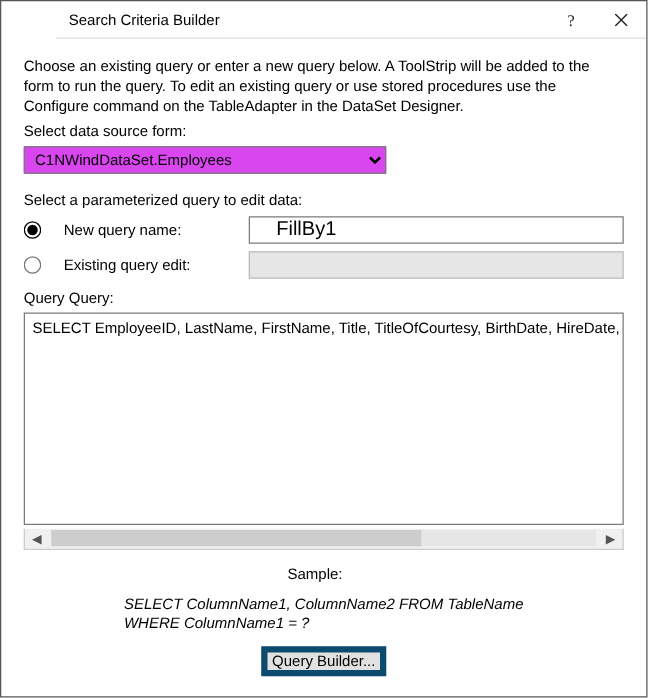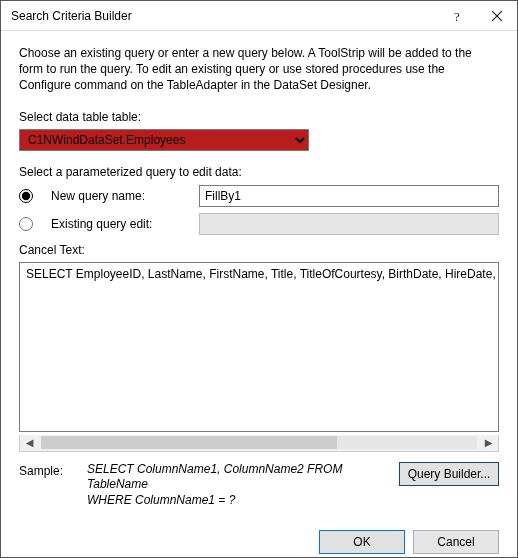--- a/index.html
+++ b/index.html
@@ -1,38 +1,38 @@
 <!DOCTYPE html>
 <html><head>
 <meta charset="utf-8">
 <style>
 * { box-sizing: border-box; margin: 0; padding: 0; }
 body { font-family: "Segoe UI", Tahoma, sans-serif; font-size: 12px; color: #000; background: #fff; width: 518px; height: 558px; border: 1px solid #555; }
-.titlebar { height: 30px; display: flex; align-items: center; padding: 0 0 0 10px; border-bottom: 1px solid #ddd; }
+.titlebar { height: 30px; display: flex; align-items: center; padding: 0 0 0 10px; border-bottom: 1px solid #ddd; margin-left: 44px; }
 .titlebar .title { flex: 1; font-size: 12px; }
 .titlebar .btn { width: 40px; height: 30px; display: flex; align-items: center; justify-content: center; font-size: 13px; color: #222; cursor: default; }
 .content { padding: 14px 18px 12px 18px; }
-.desc { line-height: 1.35; margin-bottom: 16px; }
+.desc { line-height: 1.35; margin-bottom: 4px; }
 .lbl { margin-bottom: 5px; }
-select.combo { width: 290px; height: 22px; font-family: inherit; font-size: 12px; border: 1px solid #7a7a7a; background: #b91c1c; padding: 0 4px; }
+select.combo { width: 290px; height: 22px; font-family: inherit; font-size: 12px; border: 1px solid #7a7a7a; background: #d946ef; padding: 0 4px; }
 .row { display: flex; align-items: center; margin: 6px 0; gap: 10px; }
 .radio { width: 14px; height: 14px; margin-right: 8px; }
 .radio-lbl { width: 138px; }
-.text-in { flex: 1; height: 22px; font-family: inherit; font-size: 12px; border: 1px solid #7a7a7a; padding: 0 5px; background: #fff; }
+.text-in { flex: 1; height: 22px; font-family: inherit; font-size: 16px; border: 1px solid #7a7a7a; padding: 0 21px; background: #fff; }
 .disabled-combo { flex: 1; height: 22px; border: 1px solid #bcbcbc; background: #e6e6e6; }
 .query-area-wrap { position: relative; margin-top: 3px; }
 .query-area { width: 100%; height: 170px; font-family: inherit; font-size: 12px; border: 1px solid #7a7a7a; padding: 4px 6px; resize: none; overflow: hidden; white-space: pre; }
 .hscroll { height: 17px; border: 1px solid #ccc; border-top: none; background: #f0f0f0; display: flex; align-items: center; justify-content: space-between; padding: 0 2px; font-size: 10px; color: #555; }
 .hscroll .track { flex:1; margin:0 4px; height:13px; background:#e6e6e6; position:relative; }
 .hscroll .thumb { position:absolute; left:0; top:0; width:68%; height:100%; background:#cdcdcd; }
 .hscroll .arrow { width:15px; text-align:center; cursor:default; }
-.sample-row { display:flex; align-items:flex-start; margin-top:10px; gap:10px; }
+.sample-row { display:flex; align-items:center; margin-top:10px; gap:10px;flex-direction:column; }
 .sample-lbl { width:58px; padding-top:2px; }
 .sample-txt { flex:1; line-height:1.3;font-style:italic; }
-.qb-btn { width:100px; height:24px; font-family:inherit; font-size:12px; border:1px solid #0c4a6e; background:#e1e1e1; cursor:default; }
+.qb-btn { width:100px; height:24px; font-family:inherit; font-size:12px; border:5px solid #0c4a6e; background:#e1e1e1; cursor:default; }
 .footer { display:flex; justify-content:flex-end; gap:8px; margin-top:22px; }
 .footer button { width:86px; height:24px; font-family:inherit; font-size:12px; border:1px solid #adadad; background:#e5e5e5; cursor:default; }
 .footer button.primary { border:1.5px solid #0078d7; background:#e1e1e1; }
 input[type="radio"] { accent-color: #000; }
 </style>
 </head>
 <body>
 
 <div class="titlebar">
   <span class="title">Search Criteria Builder</span>
@@ -45,40 +45,40 @@
     <svg width="10" height="10" viewBox="0 0 10 10">
         <line x1="0" y1="0" x2="10" y2="10" stroke="#222" stroke-width="1.2"></line>
         <line x1="10" y1="0" x2="0" y2="10" stroke="#222" stroke-width="1.2"></line>
       </svg>
   </div>
 </div>
 
 <div class="content">
   <p class="desc">Choose an existing query or enter a new query below. A ToolStrip will be added to the form to run the query. To edit an existing query or use stored procedures use the Configure command on the TableAdapter in the DataSet Designer.</p>
 
-  <p class="lbl">Select data table table:</p>
+  <p class="lbl">Select data source form:</p>
   <select class="combo">
     <option>C1NWindDataSet.Employees</option>
   </select>
 
   <p class="lbl" style="margin-top:14px;">Select a parameterized query to edit data:</p>
 
   <div class="row">
     <input type="radio" name="qmode" class="radio" checked="" style="">
     <span class="radio-lbl">New query name:</span>
     <input type="text" class="text-in" value="FillBy1" style="">
   </div>
 
   <div class="row">
     <input type="radio" name="qmode" class="radio" style="">
     <span class="radio-lbl">Existing query edit:</span>
     <div class="disabled-combo"></div>
   </div>
 
-  <p class="lbl" style="margin-top:8px;">Cancel Text:</p>
+  <p class="lbl" style="margin-top:8px;">Query Query:</p>
   <div class="query-area-wrap">
     <textarea class="query-area" style="">SELECT EmployeeID, LastName, FirstName, Title, TitleOfCourtesy, BirthDate, HireDate, A</textarea>
     <div class="hscroll">
       <span class="arrow">◀</span>
       <div class="track">
           <div class="thumb"></div>
         </div>
       <span class="arrow">▶</span>
     </div>
   </div>

